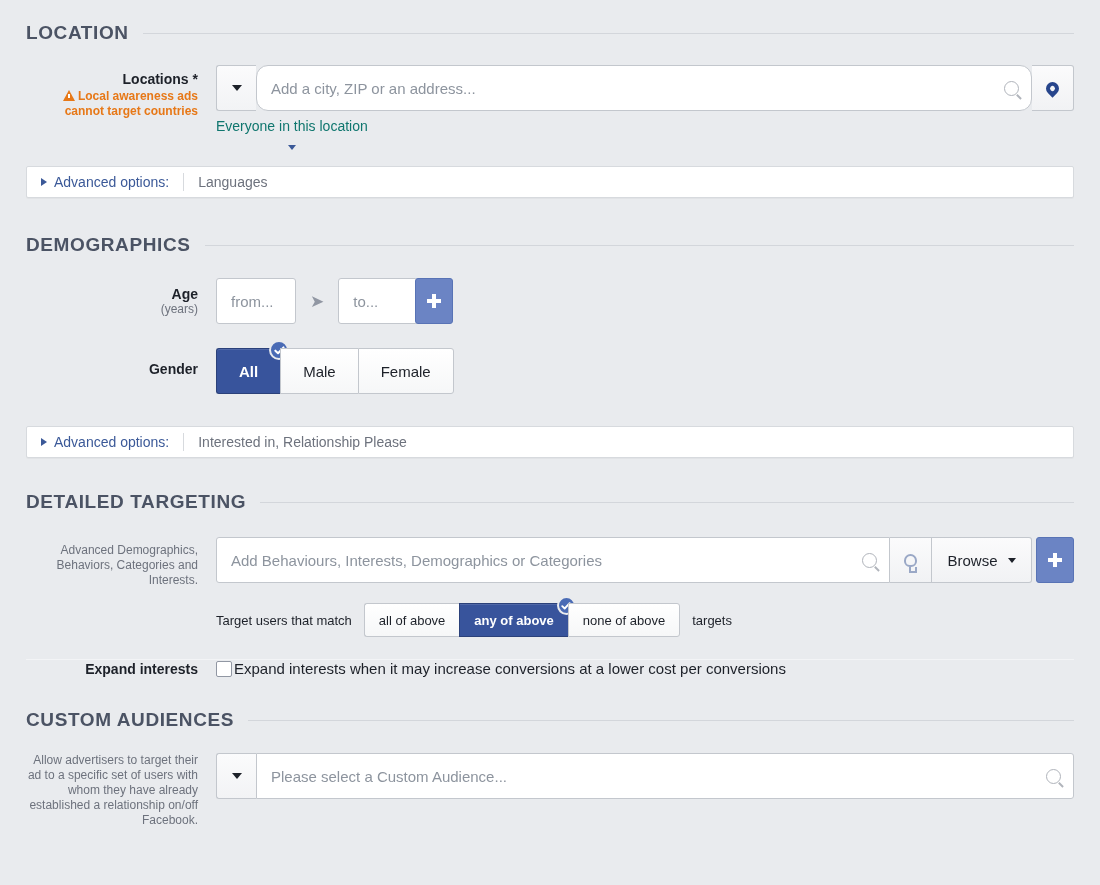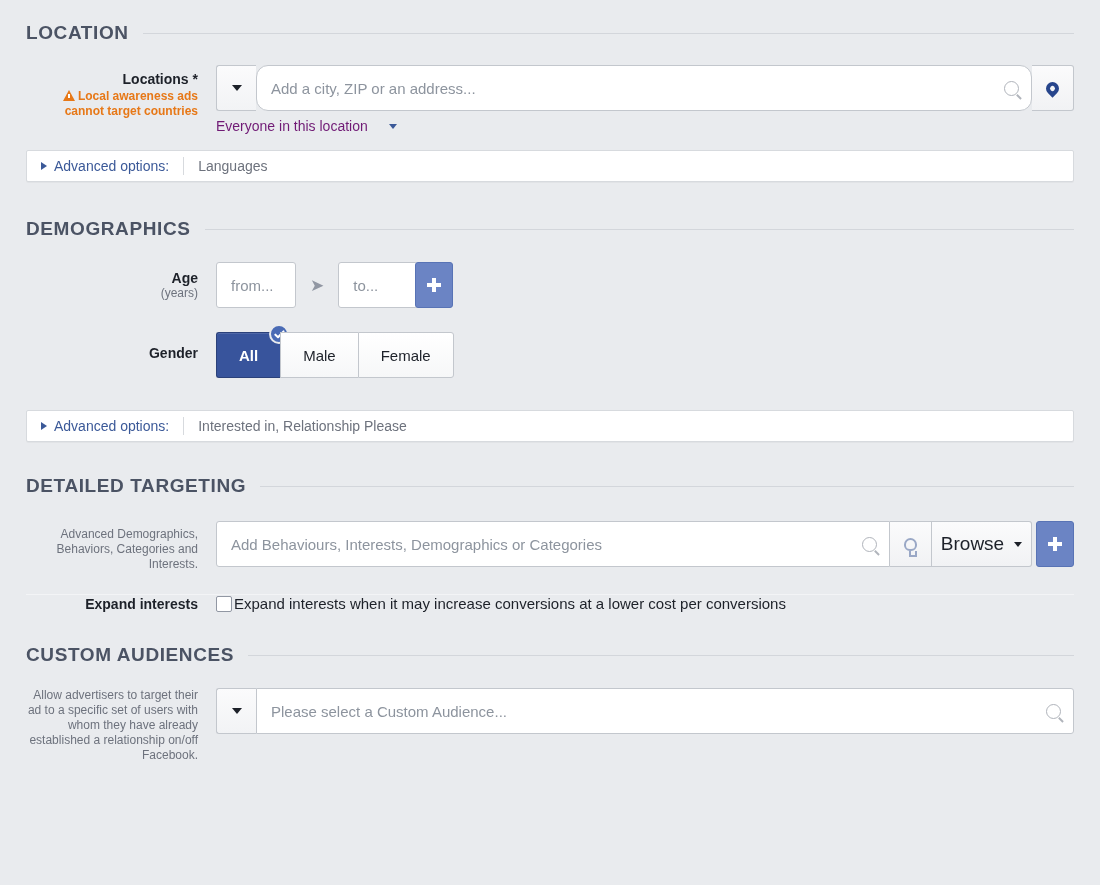--- a/index.html
+++ b/index.html
@@ -185,23 +185,23 @@
     position: absolute;
     left: 2.5px; top: 11px;
     width: 4px; height: 4px;
     border: 2px solid #9aa8c6;
     border-top: none;
   }
 
   .everyone {
     margin-top: 7px;
     font-size: 14px;
-    color: #701a75;
-    cursor: pointer;
-    display: inline-flex; align-items: center; gap: 21px;
+    color: #0f766e;
+    cursor: pointer;
+    display: inline-flex; align-items: center; gap: 11px; flex-direction: column;
   }
   .everyone .caret { border-top-color: #3b5998; border-left-width: 4px; border-right-width: 4px; border-top-width: 5px; }
 
   
   .adv-bar {
     margin: 0 6px;
     background: #fff;
     border: 1px solid #d7dade;
     border-radius: 2px;
     height: 32px;
@@ -459,28 +459,48 @@
     <div class="row-body">
       <div class="input-group">
         <div class="text-field" style="border-radius:3px 0 0 3px;">
           <input type="text" placeholder="Add Behaviours, Interests, Demographics or Categories" style="">
           <span class="mag"></span>
         </div>
         <div class="side-btn" style="border-radius:0;">
           <span class="bulb"></span>
         </div>
         <div class="side-btn" style="width:100px; border-radius:0 3px 3px 0; gap:10px;">
-          <span style="font-size:19px;color:#1d2129;">Browse</span>
+          <span style="font-size:15px;color:#1d2129;">Browse</span>
           <span class="caret sm"></span>
         </div>
         <div class="plus-btn square" style="margin-left:4px;">
           <span class="plus-glyph"></span>
         </div>
       </div>
 
+      <div class="match-row">
+        <span class="txt">Target users that match</span>
+        <div class="pillgroup small">
+          <div class="pill">
+            <span>all of above</span>
+          </div>
+          <div class="pill active">
+            <span>any of above</span>
+            <span class="check">
+              <svg width="10" height="10" viewBox="0 0 12 12">
+                  <path d="M1.5 6.2 L4.4 9 L10.4 2.6" fill="none" stroke="#ffffff" stroke-width="2.2" stroke-linecap="round" stroke-linejoin="round"></path>
+                </svg>
+            </span>
+          </div>
+          <div class="pill">
+            <span>none of above</span>
+          </div>
+        </div>
+        <span class="txt">targets</span>
+      </div>
     </div>
   </div>
 
   <div class="divider"></div>
 
   <div class="row" style="">
     <div class="row-label" style="padding-top:1px;">
       <div class="strong">Expand interests</div>
     </div>
     <div class="row-body">

